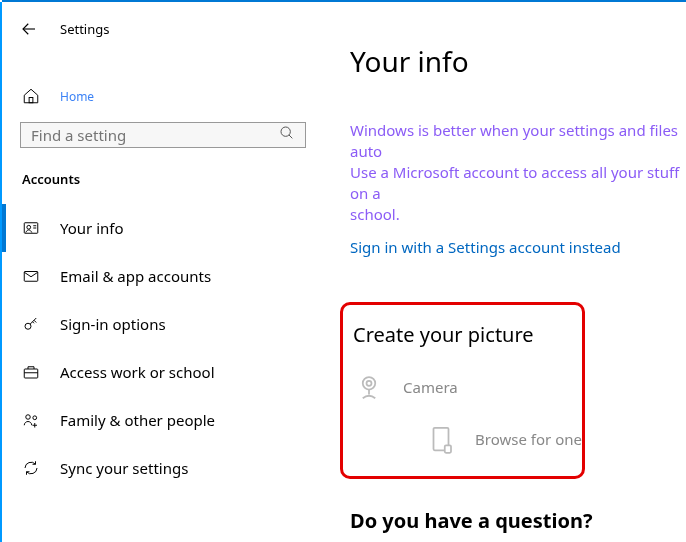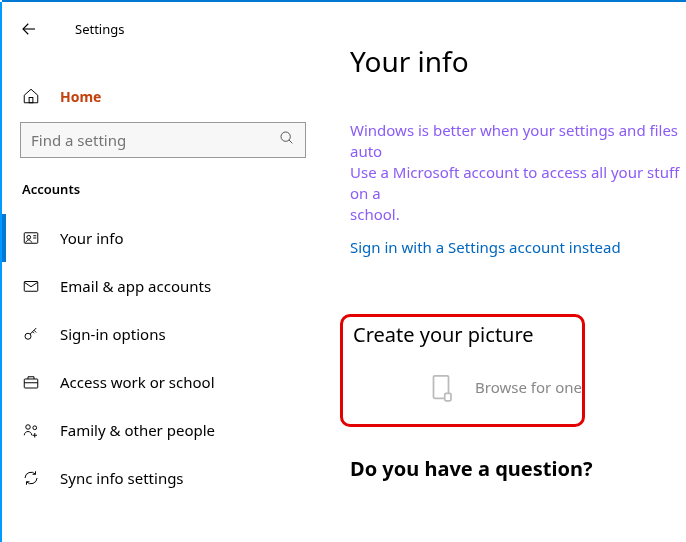--- a/index.html
+++ b/index.html
@@ -1,40 +1,40 @@
 <!DOCTYPE html>
 <html><head>
   <meta charset="utf-8">
   <style>
     * { margin: 0; padding: 0; box-sizing: border-box; font-family: "Segoe UI", system-ui, sans-serif; }
     body { width: 686px; height: 542px; background: #fff; overflow: hidden; position: relative; }
     .topbar { height: 2px; background: #0078d4; position: absolute; top: 0; left: 2px; right: 0; }
     .container { display: flex; height: 100%; padding-top: 2px; }
     .sidebar { width: 324px; background: #fff; padding: 0; border-left: 2px solid #0099ff; position: relative; }
     .sidebar-inner { padding: 10px 0 0 0; }
-    .back-row { display: flex; align-items: center; padding: 8px 0 8px 18px; gap: 37px; }
+    .back-row { display: flex; align-items: center; padding: 8px 0 8px 18px; gap: 22px; }
     .back-arrow { cursor: pointer; display: flex; align-items: center; }
     .title { font-size: 13px; color: #000; }
     .home-row { display: flex; align-items: center; padding: 0 0 0 20px; margin-top: 28px; gap: 20px; height: 44px; }
     .home-row .icon { width: 18px; display: flex; justify-content: center; }
-    .home-label { font-size: 14px; color: #c2410c; font-weight: bold; }
-    .searchbox { margin: 4px 18px 0 18px; height: 36px; border: 1px solid #999; background: #f7f7f7; display: flex; align-items: center; padding: 0 10px; }
+    .home-label { font-size: 12px; color: #3b82f6; }
+    .searchbox { margin: 4px 18px 0 18px; height: 26px; border: 1px solid #999; background: #f7f7f7; display: flex; align-items: center; padding: 0 10px; }
     .searchbox input { border: none; outline: none; background: transparent; flex: 1; font-size: 15px; color: #555; }
     .search-icon { color: #555; }
     .section-heading { font-size: 13px; font-weight: 600; padding: 22px 0 8px 20px; }
     .nav { margin-top: 8px; }
     .nav-item { display: flex; align-items: center; height: 48px; padding-left: 20px; gap: 20px; cursor: pointer; position: relative; }
     .nav-item.active::before { content: ""; position: absolute; left: 0; top: 0; bottom: 0; width: 4px; background: #0078d4; }
     .nav-item .icon { width: 18px; display: flex; justify-content: center; color: #000; }
     .nav-item .label { font-size: 15px; color: #000; }
     .main { flex: 1; padding: 40px 0 0 26px; position: relative; }
     .page-title { font-size: 28px; font-weight: 400; margin-bottom: 40px; }
     .info-text { font-size: 15px; color: #8b5cf6; line-height: 1.4; max-width: 340px; }
     .link { color: #0067c0; font-size: 15px; cursor: pointer; display: inline-block; margin-top: 12px; }
-    .highlight-box { border: 3px solid #e30000; border-radius: 10px; padding: 4px 0 22px 10px; margin-top: 56px; max-width: 245px; position: relative; left: -10px; }
+    .highlight-box { border: 3px solid #e30000; border-radius: 10px; padding: 16px 0 22px 10px; margin-top: 44px; max-width: 245px; position: relative; left: -10px; }
     .picture-heading { font-size: 20px; font-weight: 400; margin-bottom: 24px; padding-left: 0; }
     .pic-option { display: flex; align-items: center; gap: 18px; margin-bottom: 22px; }
     .pic-option:last-child { margin-bottom: 0; justify-content: flex-end; }
     .pic-icon { width: 32px; display: flex; justify-content: center; }
     .pic-label { font-size: 15px; color: #888; }
     .question-heading { font-size: 20px; font-weight: 700; margin-top: 28px; }
   </style>
 </head>
 <body>
 
@@ -129,40 +129,51 @@
         </div>
         <div class="nav-item">
           <span class="icon">
             <svg width="18" height="18" viewBox="0 0 24 24" fill="none" stroke="#000" stroke-width="1.3">
                 <path d="M4 12a8 8 0 0 1 14-5"></path>
                 <polyline points="18,3 18,7 14,7"></polyline>
                 <path d="M20 12a8 8 0 0 1-14 5"></path>
                 <polyline points="6,21 6,17 10,17"></polyline>
               </svg>
           </span>
-          <span class="label">Sync info settings</span>
+          <span class="label">Sync your settings</span>
         </div>
       </div>
     </div>
   </div>
 
   <div class="main">
     <h1 class="page-title">Your info</h1>
     <div class="info-text">
       <span>Windows is better when your settings and files auto</span><br>
       <span>Use a Microsoft account to access all your stuff on a</span><br>
       <span>school.</span>
     </div>
     <a class="link">Sign in with a Settings account instead</a>
 
     <div class="highlight-box">
       <h2 class="picture-heading">Create your picture</h2>
       <div class="pic-option">
         <span class="pic-icon">
           <svg width="30" height="30" viewBox="0 0 24 24" fill="none" stroke="#bbb" stroke-width="1.4">
+              <circle cx="12" cy="9" r="5"></circle>
+              <circle cx="12" cy="9" r="2"></circle>
+              <path d="M12 14 V18"></path>
+              <path d="M7 21 Q12 17 17 21"></path>
+            </svg>
+        </span>
+        <span class="pic-label">Camera</span>
+      </div>
+      <div class="pic-option">
+        <span class="pic-icon">
+          <svg width="30" height="30" viewBox="0 0 24 24" fill="none" stroke="#bbb" stroke-width="1.4">
               <rect x="6" y="3" width="12" height="18" rx="1"></rect>
               <rect x="15" y="17" width="5" height="6" rx="1" fill="#fff"></rect>
             </svg>
         </span>
         <span class="pic-label">Browse for one</span>
       </div>
     </div>
 
     <h2 class="question-heading">Do you have a question?</h2>
     

